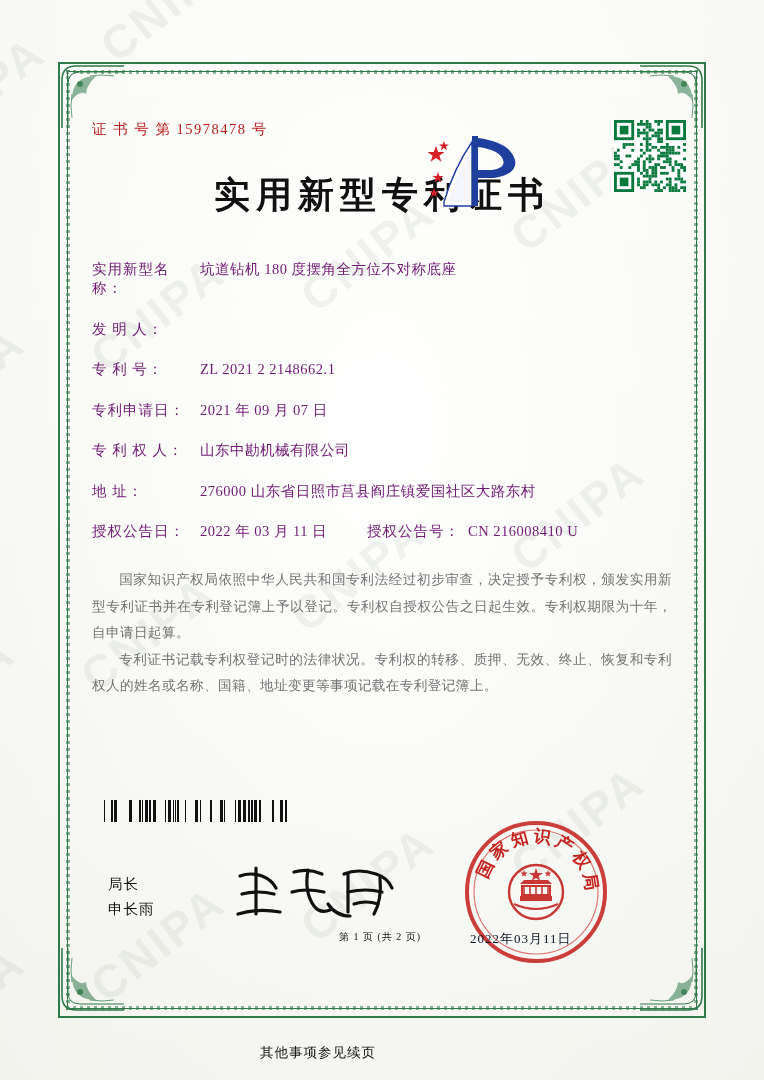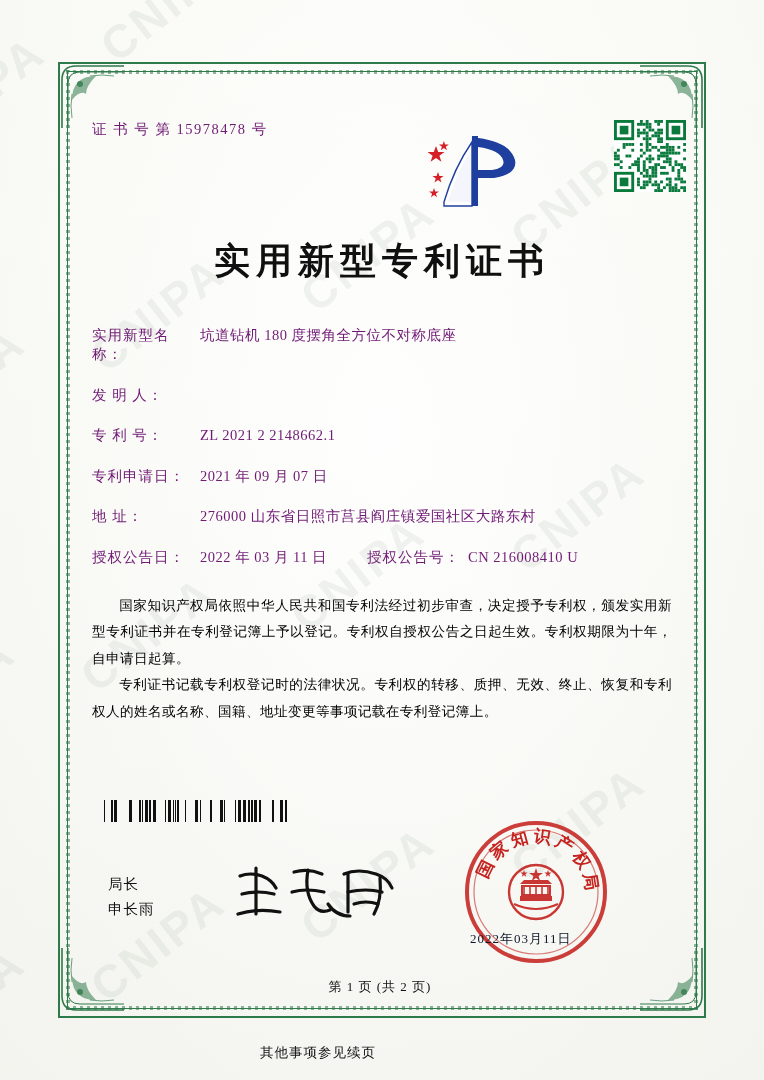--- a/index.html
+++ b/index.html
@@ -95,40 +95,40 @@
 
   
   .content {
     position: absolute;
     left: 92px;
     top: 120px;
     width: 580px;
   }
   .cert-no {
     font-size: 14.5px;
-    color: #701a75;
+    color: #b91c1c;
     letter-spacing: 1.5px;
   }
   .emblem-wrap {
     position: absolute;
     left: 322px;
     top: 8px;
     width: 120px;
     height: 90px;
   }
   .qr {
     position: absolute;
     left: 522px;
     top: 0px;
     width: 72px;
     height: 72px;
   }
 
   .title {
-    margin-top: 98px;
+    margin-top: 32px;
     text-align: center;
     font-size: 36px;
     font-weight: bold;
     letter-spacing: 6px;
     color: #101010;
     font-family: Liberation Serif, serif;
   }
 
   .fields {
     margin-top: 40px;
@@ -151,21 +151,21 @@
     flex: 0 0 auto;
     margin-left: 17px;
     margin-right: 8px;
     letter-spacing: 1px;
   }
 
   .para {
     margin-top: 26px;
     font-size: 13.6px;
     line-height: 1.95;
-    color: #000000;
+    color: #737373;
     text-align: justify;
     text-indent: 2em;
     letter-spacing: 0.4px;
   }
   .para.second { margin-top: 0; }
 
   .barcode {
     position: absolute;
     left: 104px;
     top: 800px;
@@ -203,24 +203,24 @@
     top: 930px;
     font-size: 13px;
     color: #0f172a;
     letter-spacing: 1px;
     font-family: "Liberation Serif", serif;
   }
 
   .page-num {
     position: absolute;
     left: 0;
-    top: 978px;
+    top: 930px;
     width: 760px;
     text-align: center;
-    font-size: 13px;
+    font-size: 10px;
     color: #131313;
     letter-spacing: 1px;
   }
   .footer-note {
     position: absolute;
     left: 0;
     top: 1044px;
     width: 636px;
     text-align: center;
     font-size: 13.5px;
@@ -541,20 +541,24 @@
       <div class="field-row">
         <div class="f-label">专 利 号：</div>
         <div class="f-value">ZL 2021 2 2148662.1</div>
       </div>
 
       <div class="field-row">
         <div class="f-label">专利申请日：</div>
         <div class="f-value">2021 年 09 月 07 日</div>
       </div>
 
+      <div class="field-row">
+        <div class="f-label">专 利 权 人：</div>
+        <div class="f-value">山东中勘机械有限公司</div>
+      </div>
 
       <div class="field-row">
         <div class="f-label">地 址：</div>
         <div class="f-value">276000  山东省日照市莒县阎庄镇爱国社区大路东村</div>
       </div>
 
       <div class="field-row">
         <div class="f-label">授权公告日：</div>
         <div style="flex:0 0 150px;">2022 年 03 月 11 日</div>
         <div class="f-label2">授权公告号：</div>

